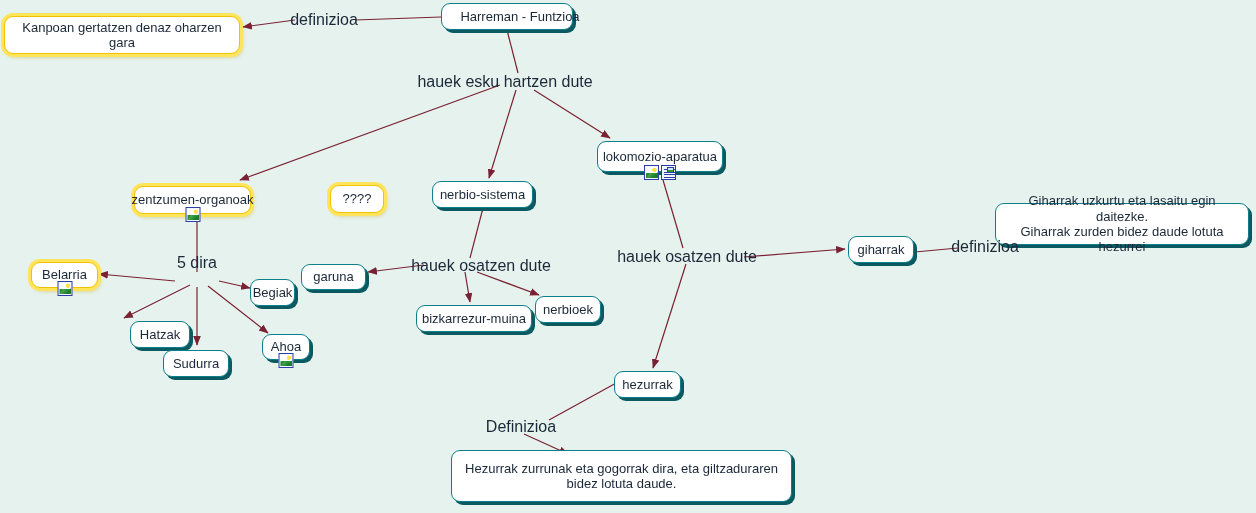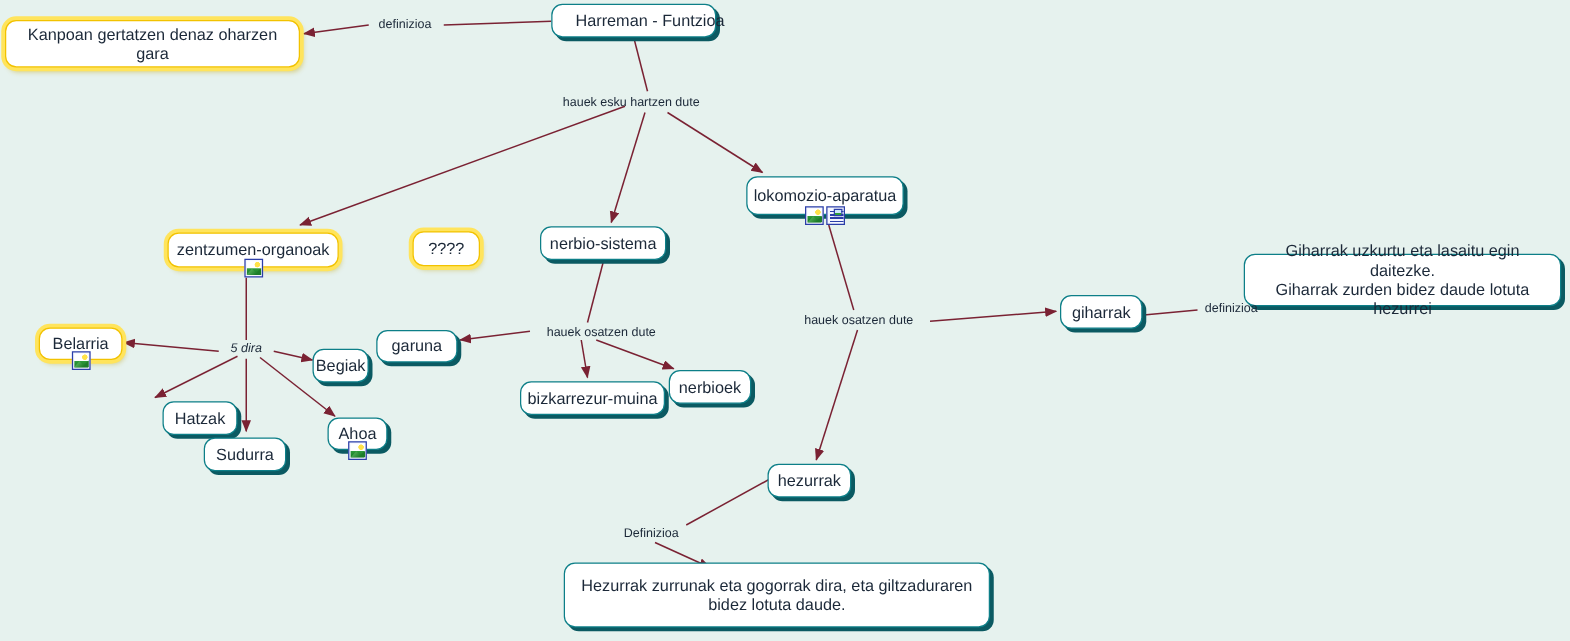--- a/index.html
+++ b/index.html
@@ -106,21 +106,21 @@
     position: absolute;
     right: 1px; top: 1px;
     width: 7px; height: 6px;
     background: linear-gradient(to bottom, #cfe6ff 55%, #2f9b3c 56%);
     border: 1px solid #2b3ea8;
     box-sizing: border-box;
   }
 
   .link-label {
     position: absolute;
-    font-size: 10px;
+    font-size: 16px;
     color: #1b2838;
     background: transparent;
     white-space: nowrap;
     transform: translate(-50%, -50%);
     font-family: "Liberation Sans", sans-serif;
   }
 </style>
 </head>
 <body>
 
@@ -179,21 +179,21 @@
   </svg>
 
   <div class="node teal" style="left:441px; top:3px; width:132px; height:27px;padding-left:35px;">
     <span class="node-label">Harreman - Funtzioa</span>
   </div>
 
   <div class="node yellow wrap" style="left:4px; top:16px; width:236px; height:38px;">
     <span class="node-label">Kanpoan gertatzen denaz oharzen gara</span>
   </div>
 
-  <div class="node yellow" style="left:134px; top:186px; width:137px; height:28px;">
+  <div class="node yellow" style="left:134px; top:186px; width:117px; height:28px;">
     <span class="node-label">zentzumen-organoak</span>
     <span class="icon-tray">
       <i class="mini-icon pic"></i>
     </span>
   </div>
 
   <div class="node yellow" style="left:330px; top:185px; width:54px; height:28px;">
     <span class="node-label">????</span>
   </div>
 
@@ -261,21 +261,21 @@
   </div>
 
   <div class="node teal wrap" style="left:451px; top:450px; width:341px; height:52px;">
     <span class="node-label">Hezurrak zurrunak eta gogorrak dira, eta giltzaduraren bidez lotuta daude.</span>
   </div>
 
   <span class="link-label" style="left:324px; top:20px;">definizioa</span>
 
   <span class="link-label" style="left:505px; top:82px;">hauek esku hartzen dute</span>
 
-  <span class="link-label" style="left:197px; top:279px;font-style:italic;">5 dira</span>
+  <span class="link-label" style="left:197px; top:263px;">5 dira</span>
 
   <span class="link-label" style="left:481px; top:266px;">hauek osatzen dute</span>
 
   <span class="link-label" style="left:687px; top:257px;">hauek osatzen dute</span>
 
   <span class="link-label" style="left:985px; top:247px;">definizioa</span>
 
   <span class="link-label" style="left:521px; top:427px;">Definizioa</span>
 
 </div>

